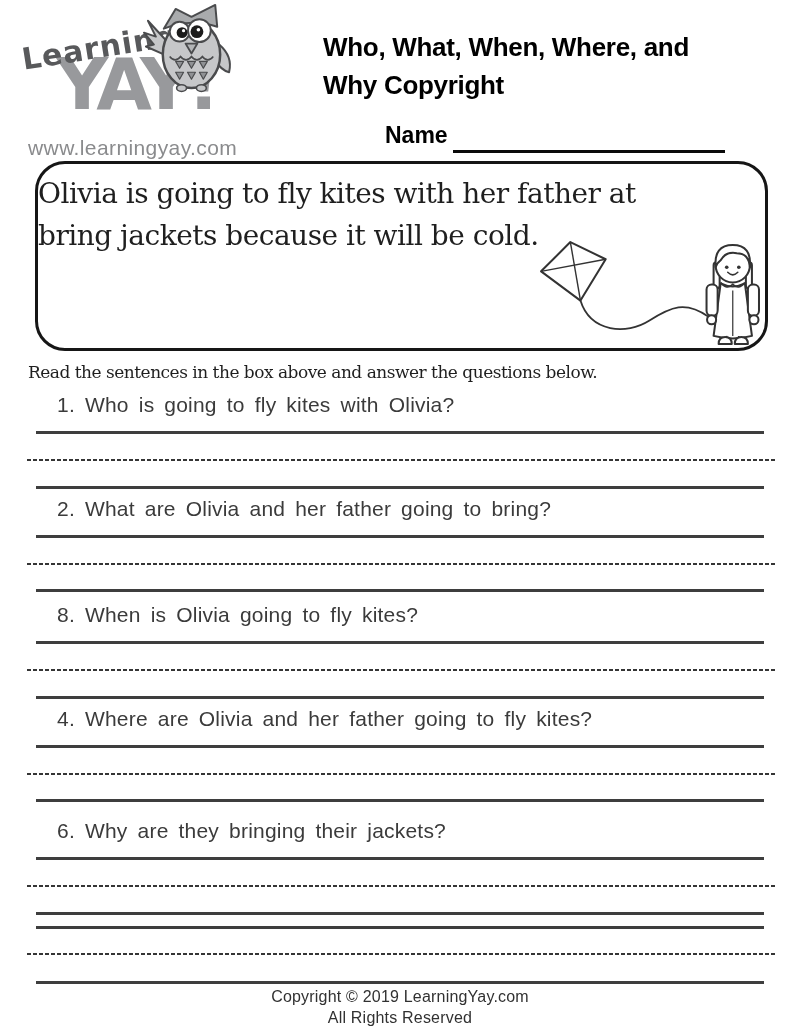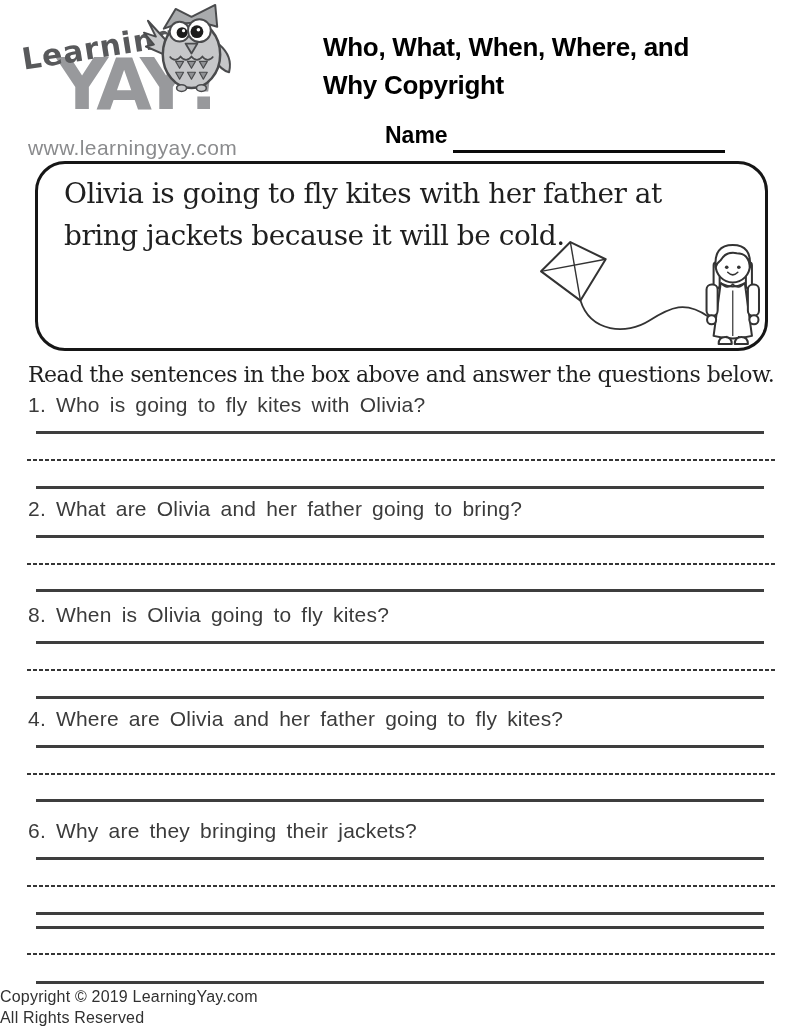--- a/index.html
+++ b/index.html
@@ -32,46 +32,46 @@
     line-height:38px; color:#000; letter-spacing:-0.3px; white-space:nowrap;
   }
   .name-row { position:absolute; left:385px; top:122px; white-space:nowrap; }
   .name-label { font-family:"Liberation Sans", sans-serif; font-weight:bold; font-size:23px; color:#000; }
   .name-line { position:absolute; left:68px; top:28px; width:272px; border-top:3px solid #0a0a0a; display:inline-block; }
   
   .story-box {
     position:absolute; left:35px; top:161px; width:733px; height:190px;
     border:3px solid #161616; border-radius:30px; background:#fff;
   }
-  .story-text { padding:9px 0 0 26px; }
+  .story-text { padding:9px 0 0 0; }
   .story-text p {
     font-family:"DejaVu Serif", serif; font-size:28px; line-height:42px;
     color:#1f1f1f; letter-spacing:-0.5px; white-space:nowrap;
   }
   .kite-girl { position:absolute; right:5px; bottom:3px; width:232px; height:107px; }
   
   .instruction {
     position:absolute; left:28px; top:362px;
-    font-family:"DejaVu Serif", serif; font-size:22px; color:#1f1f1f;
+    font-family:"DejaVu Serif", serif; font-size:17px; color:#1f1f1f;
     letter-spacing:-0.5px; white-space:nowrap;
   }
   
   .question {
-    position:absolute; left:28px;
+    position:absolute; left:57px;
     font-family:"Liberation Sans", sans-serif; font-size:21px; color:#3b3b3b;
     letter-spacing:0.2px; word-spacing:4px; white-space:nowrap;
   }
   .solid-line { position:absolute; left:36px; width:728px; height:0; border-top:3px solid #3e3e3e; }
   .dash-line  {
     position:absolute; left:27px; width:748px; height:2px;
     background:repeating-linear-gradient(90deg,#353535 0 4px,transparent 4px 6px);
   }
   
   .footer-line1, .footer-line2 {
-    position:absolute; left:0; width:100%; text-align:left;
+    position:absolute; left:0; width:100%; text-align:center;
     font-family:"Liberation Sans", sans-serif; font-size:16px; color:#313131;
     letter-spacing:0.2px;
   }
   .footer-line1 { top:988px; }
   .footer-line2 { top:1009px; }
 </style>
 </head>
 <body>
 
 <div class="page">

